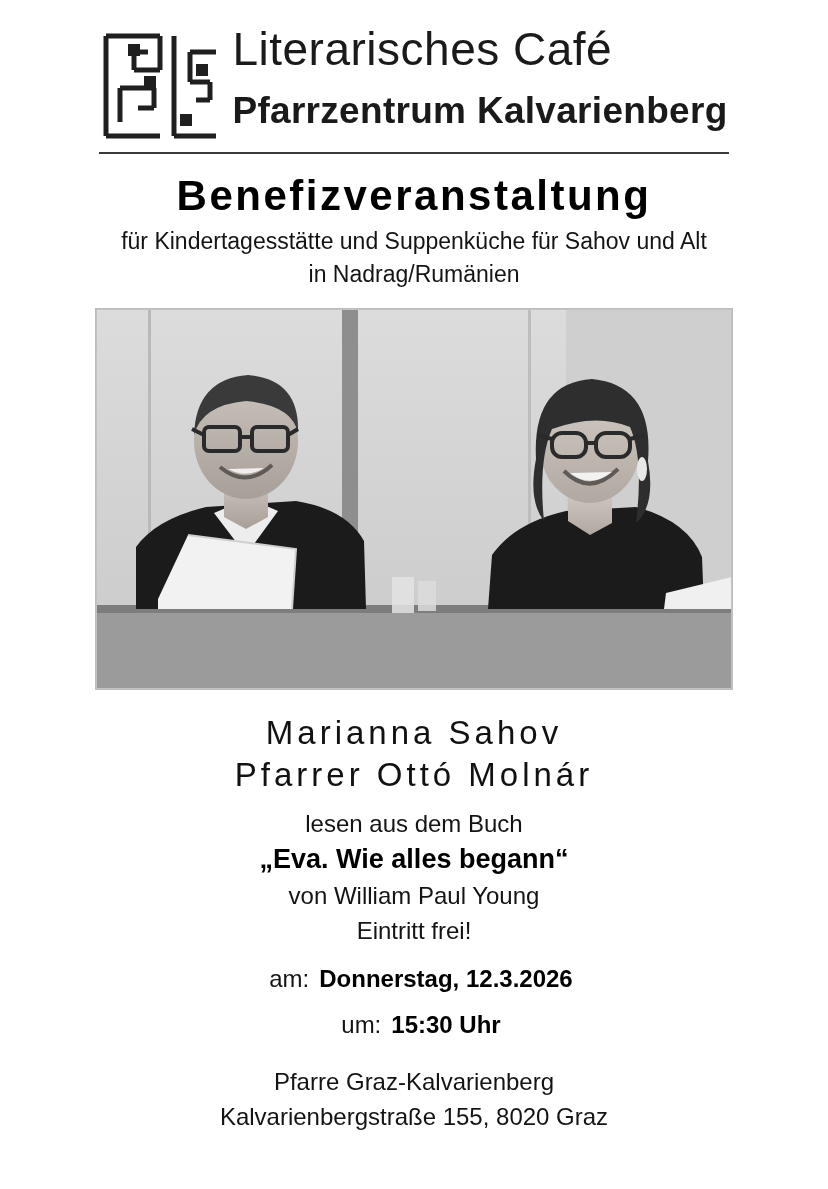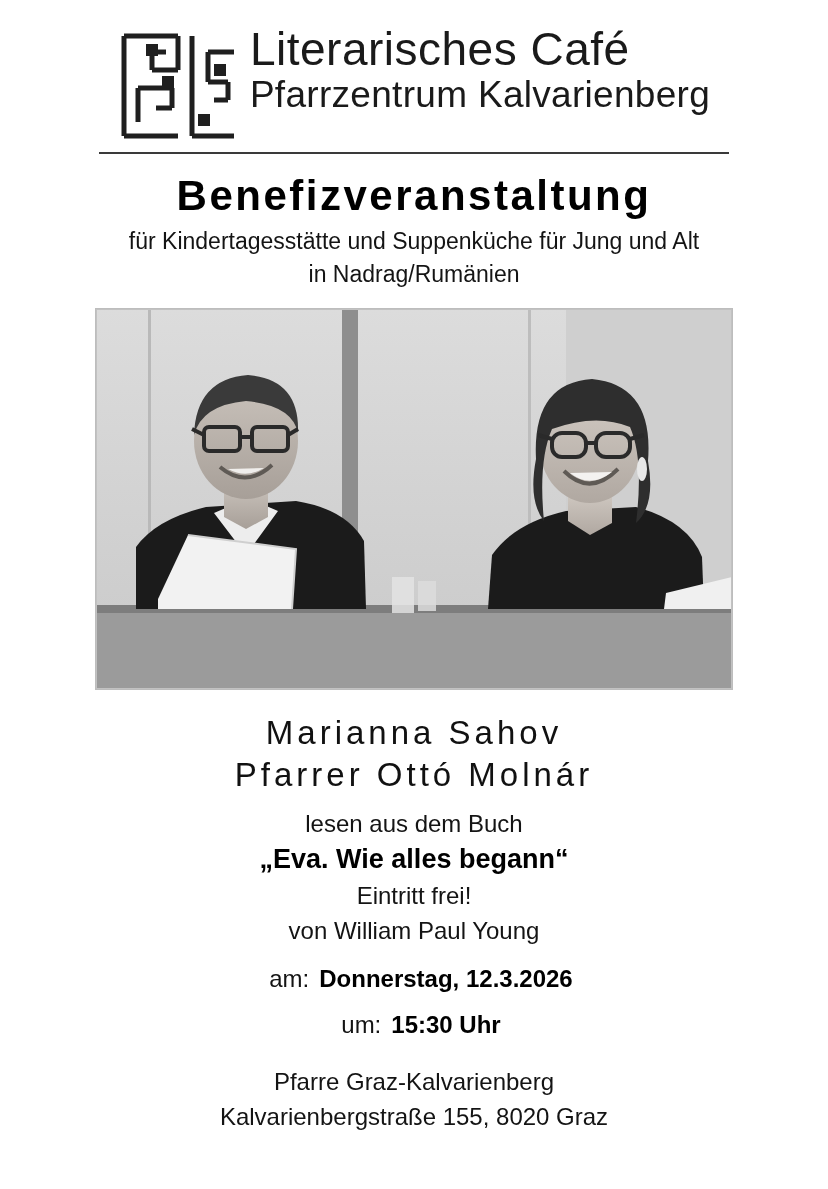--- a/index.html
+++ b/index.html
@@ -49,22 +49,22 @@
   .logo-line1 {
     font-size: 46px;
     letter-spacing: 0.5px;
     color: #1a1a1a;
     font-weight: 400;
   }
   .logo-line2 {
     font-size: 37px;
     letter-spacing: 0.3px;
     color: #1a1a1a;
-    font-weight: 400;
-    margin-top: 4px;
+    font-weight: 700;
+    margin-top: 20px;
   }
   .rule {
     width: 630px;
     height: 2px;
     background: #3a3a3a;
     margin: 10px 0 16px 0;
   }
 
   
   .invite-line {
@@ -200,21 +200,21 @@
     </div>
     <div class="logo-text">
       <div class="logo-line1">Literarisches Café</div>
       <div class="logo-line2">Pfarrzentrum Kalvarienberg</div>
     </div>
   </div>
 
   <div class="rule"></div>
 
   <div class="event-title">Benefizveranstaltung</div>
-  <div class="purpose">für Kindertagesstätte und Suppenküche für Jung und Alt</div>
+  <div class="purpose">für Kindertagesstätte und Suppenküche für Sahov und Alt</div>
   <div class="purpose">in Nadrag/Rumänien</div>
 
   <div class="photo-wrap">
     <svg class="photo-svg" viewBox="0 0 636 380" preserveAspectRatio="none" aria-hidden="true">
       <defs>
         <linearGradient id="bgwall" x1="0" y1="0" x2="0" y2="1">
           <stop offset="0%" stop-color="#dcdcdc"></stop>
           <stop offset="100%" stop-color="#c9c9c9"></stop>
         </linearGradient>
         <linearGradient id="skin" x1="0" y1="0" x2="0" y2="1">
@@ -300,22 +300,22 @@
   </div>
 
   <div class="names">
     <div class="name">Marianna Sahov</div>
     <div class="name">Pfarrer Ottó Molnár</div>
   </div>
 
   <div class="details">
     <div class="detail-reg">lesen aus dem Buch</div>
     <div class="book-title">„Eva. Wie alles begann“</div>
+    <div class="detail-reg">von William Paul Young</div>
     <div class="detail-reg">Eintritt frei!</div>
-    <div class="detail-reg">von William Paul Young</div>
 
     <div class="datetime">
       <div class="dt-row">
         <span class="dt-label">am:</span>
         <span class="dt-value">Donnerstag, 12.3.2026</span>
       </div>
       <div class="dt-row">
         <span class="dt-label">um:</span>
         <span class="dt-value">15:30 Uhr</span>
       </div>

